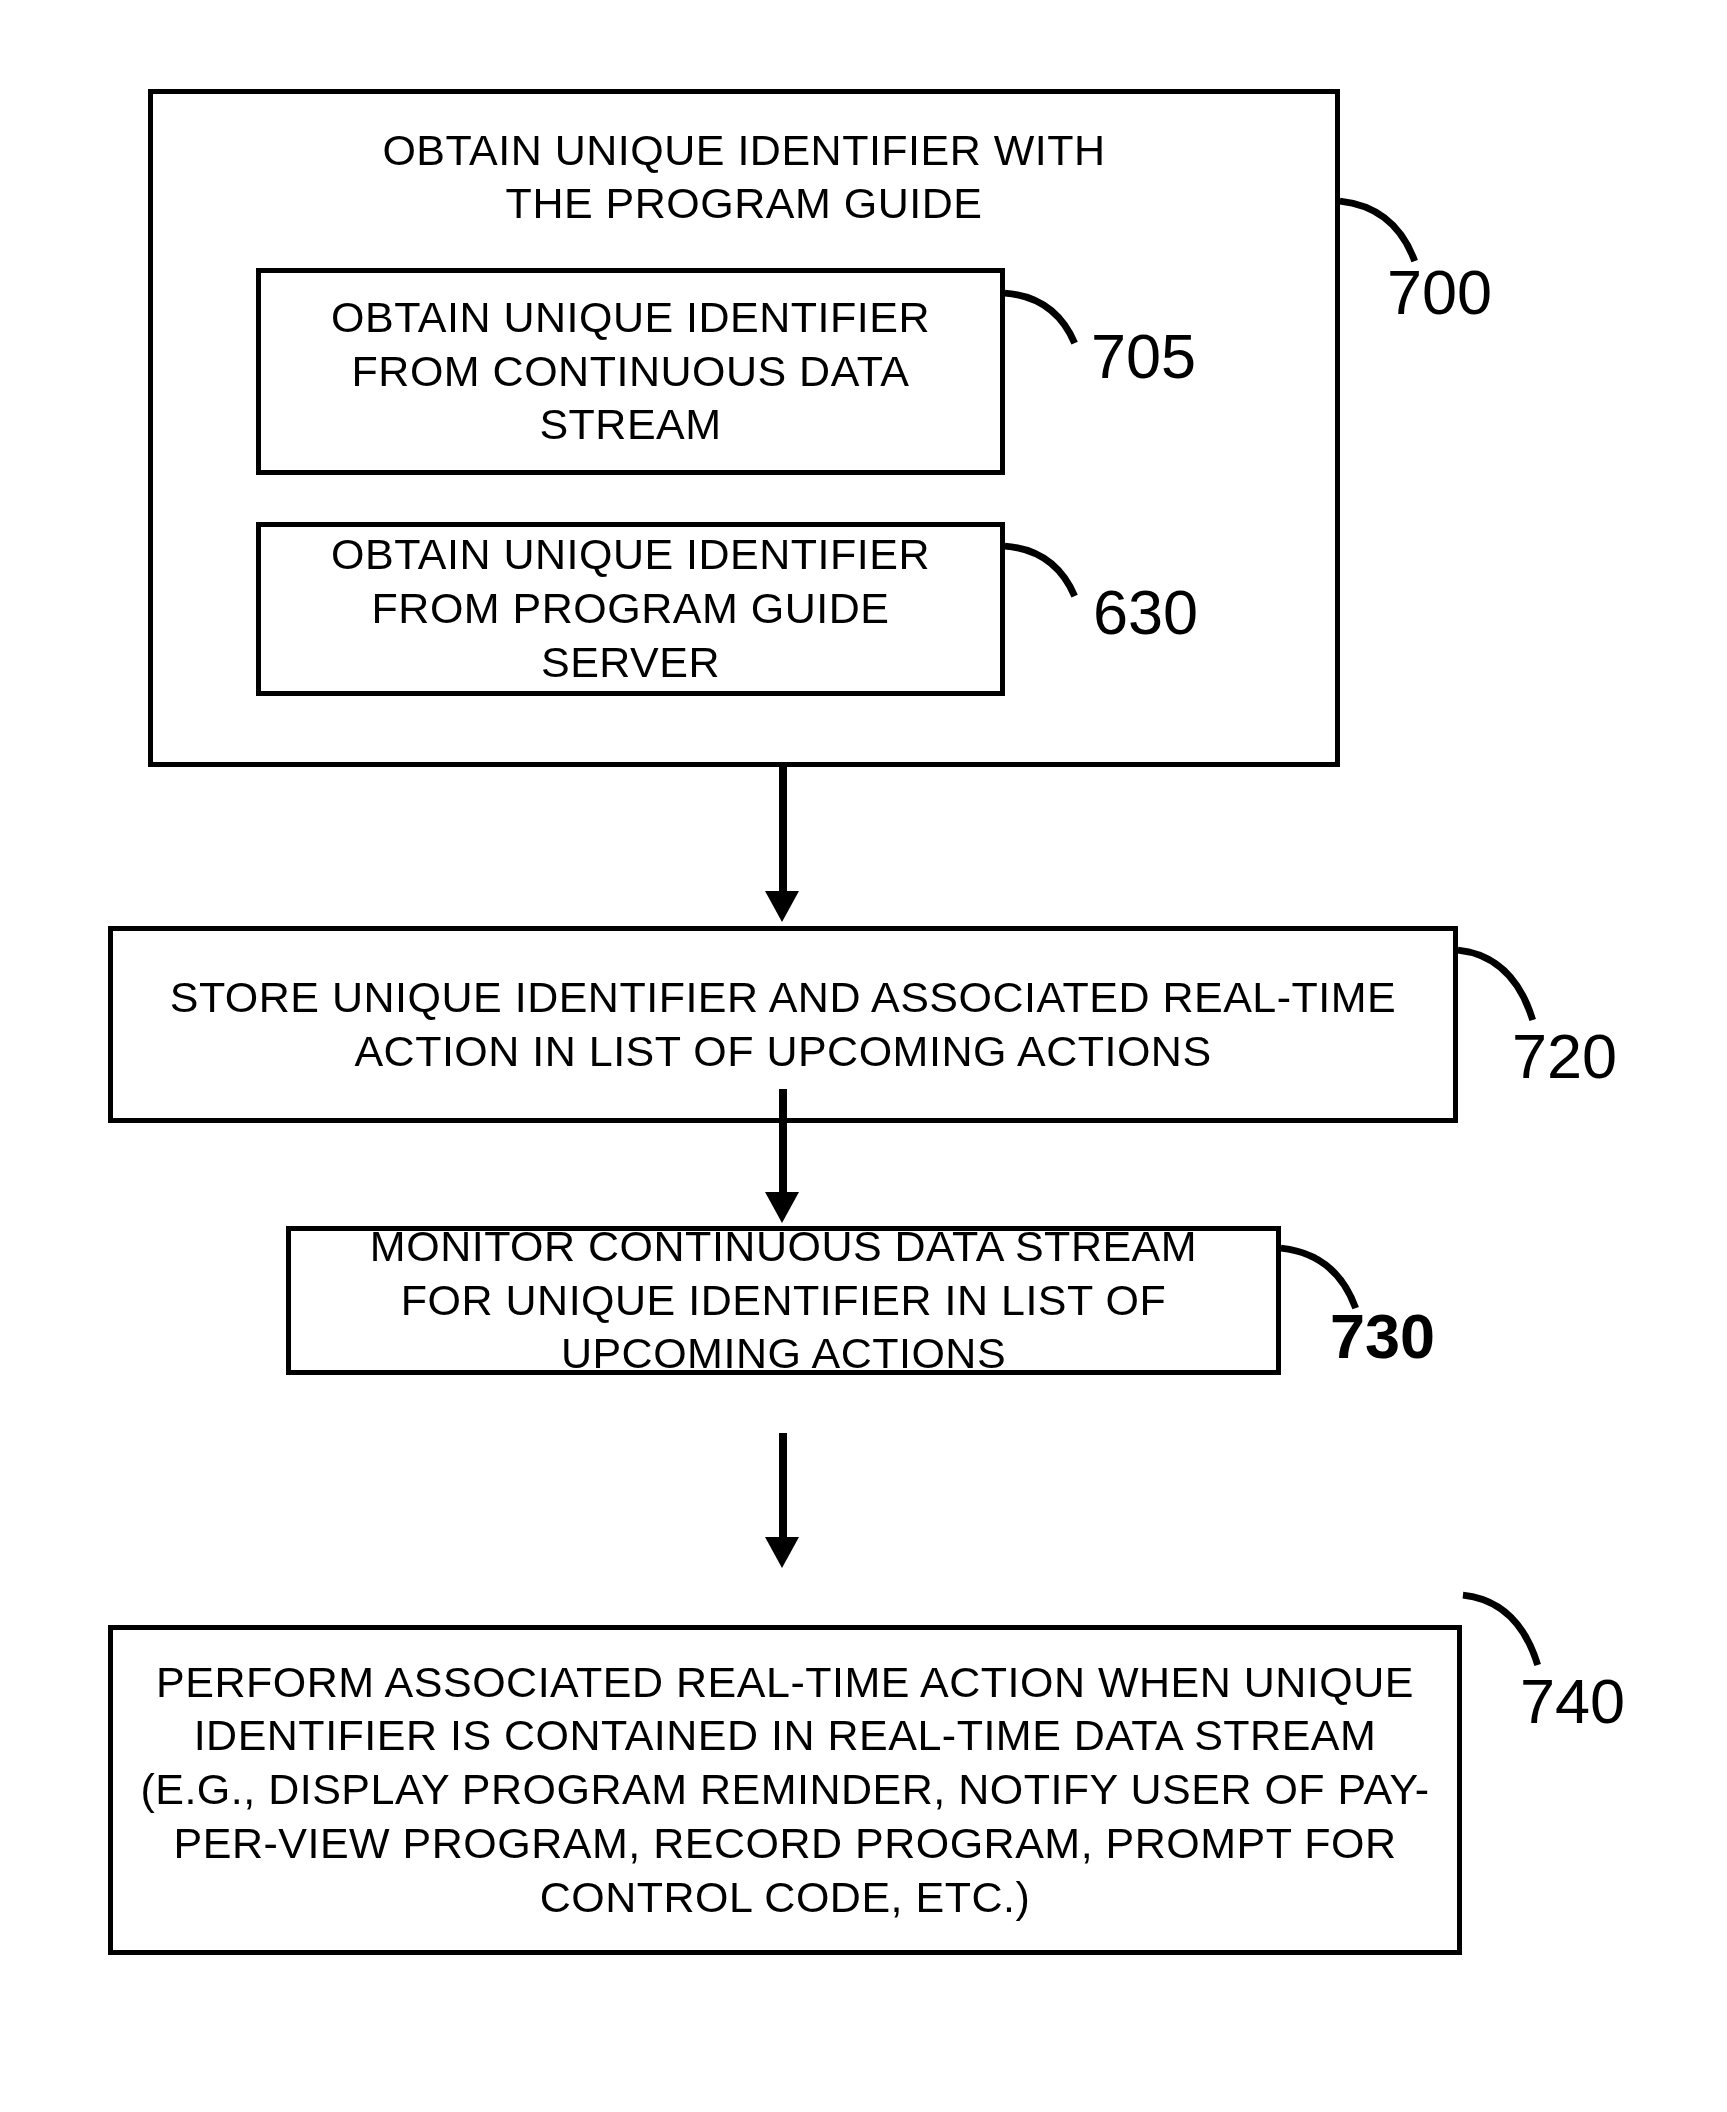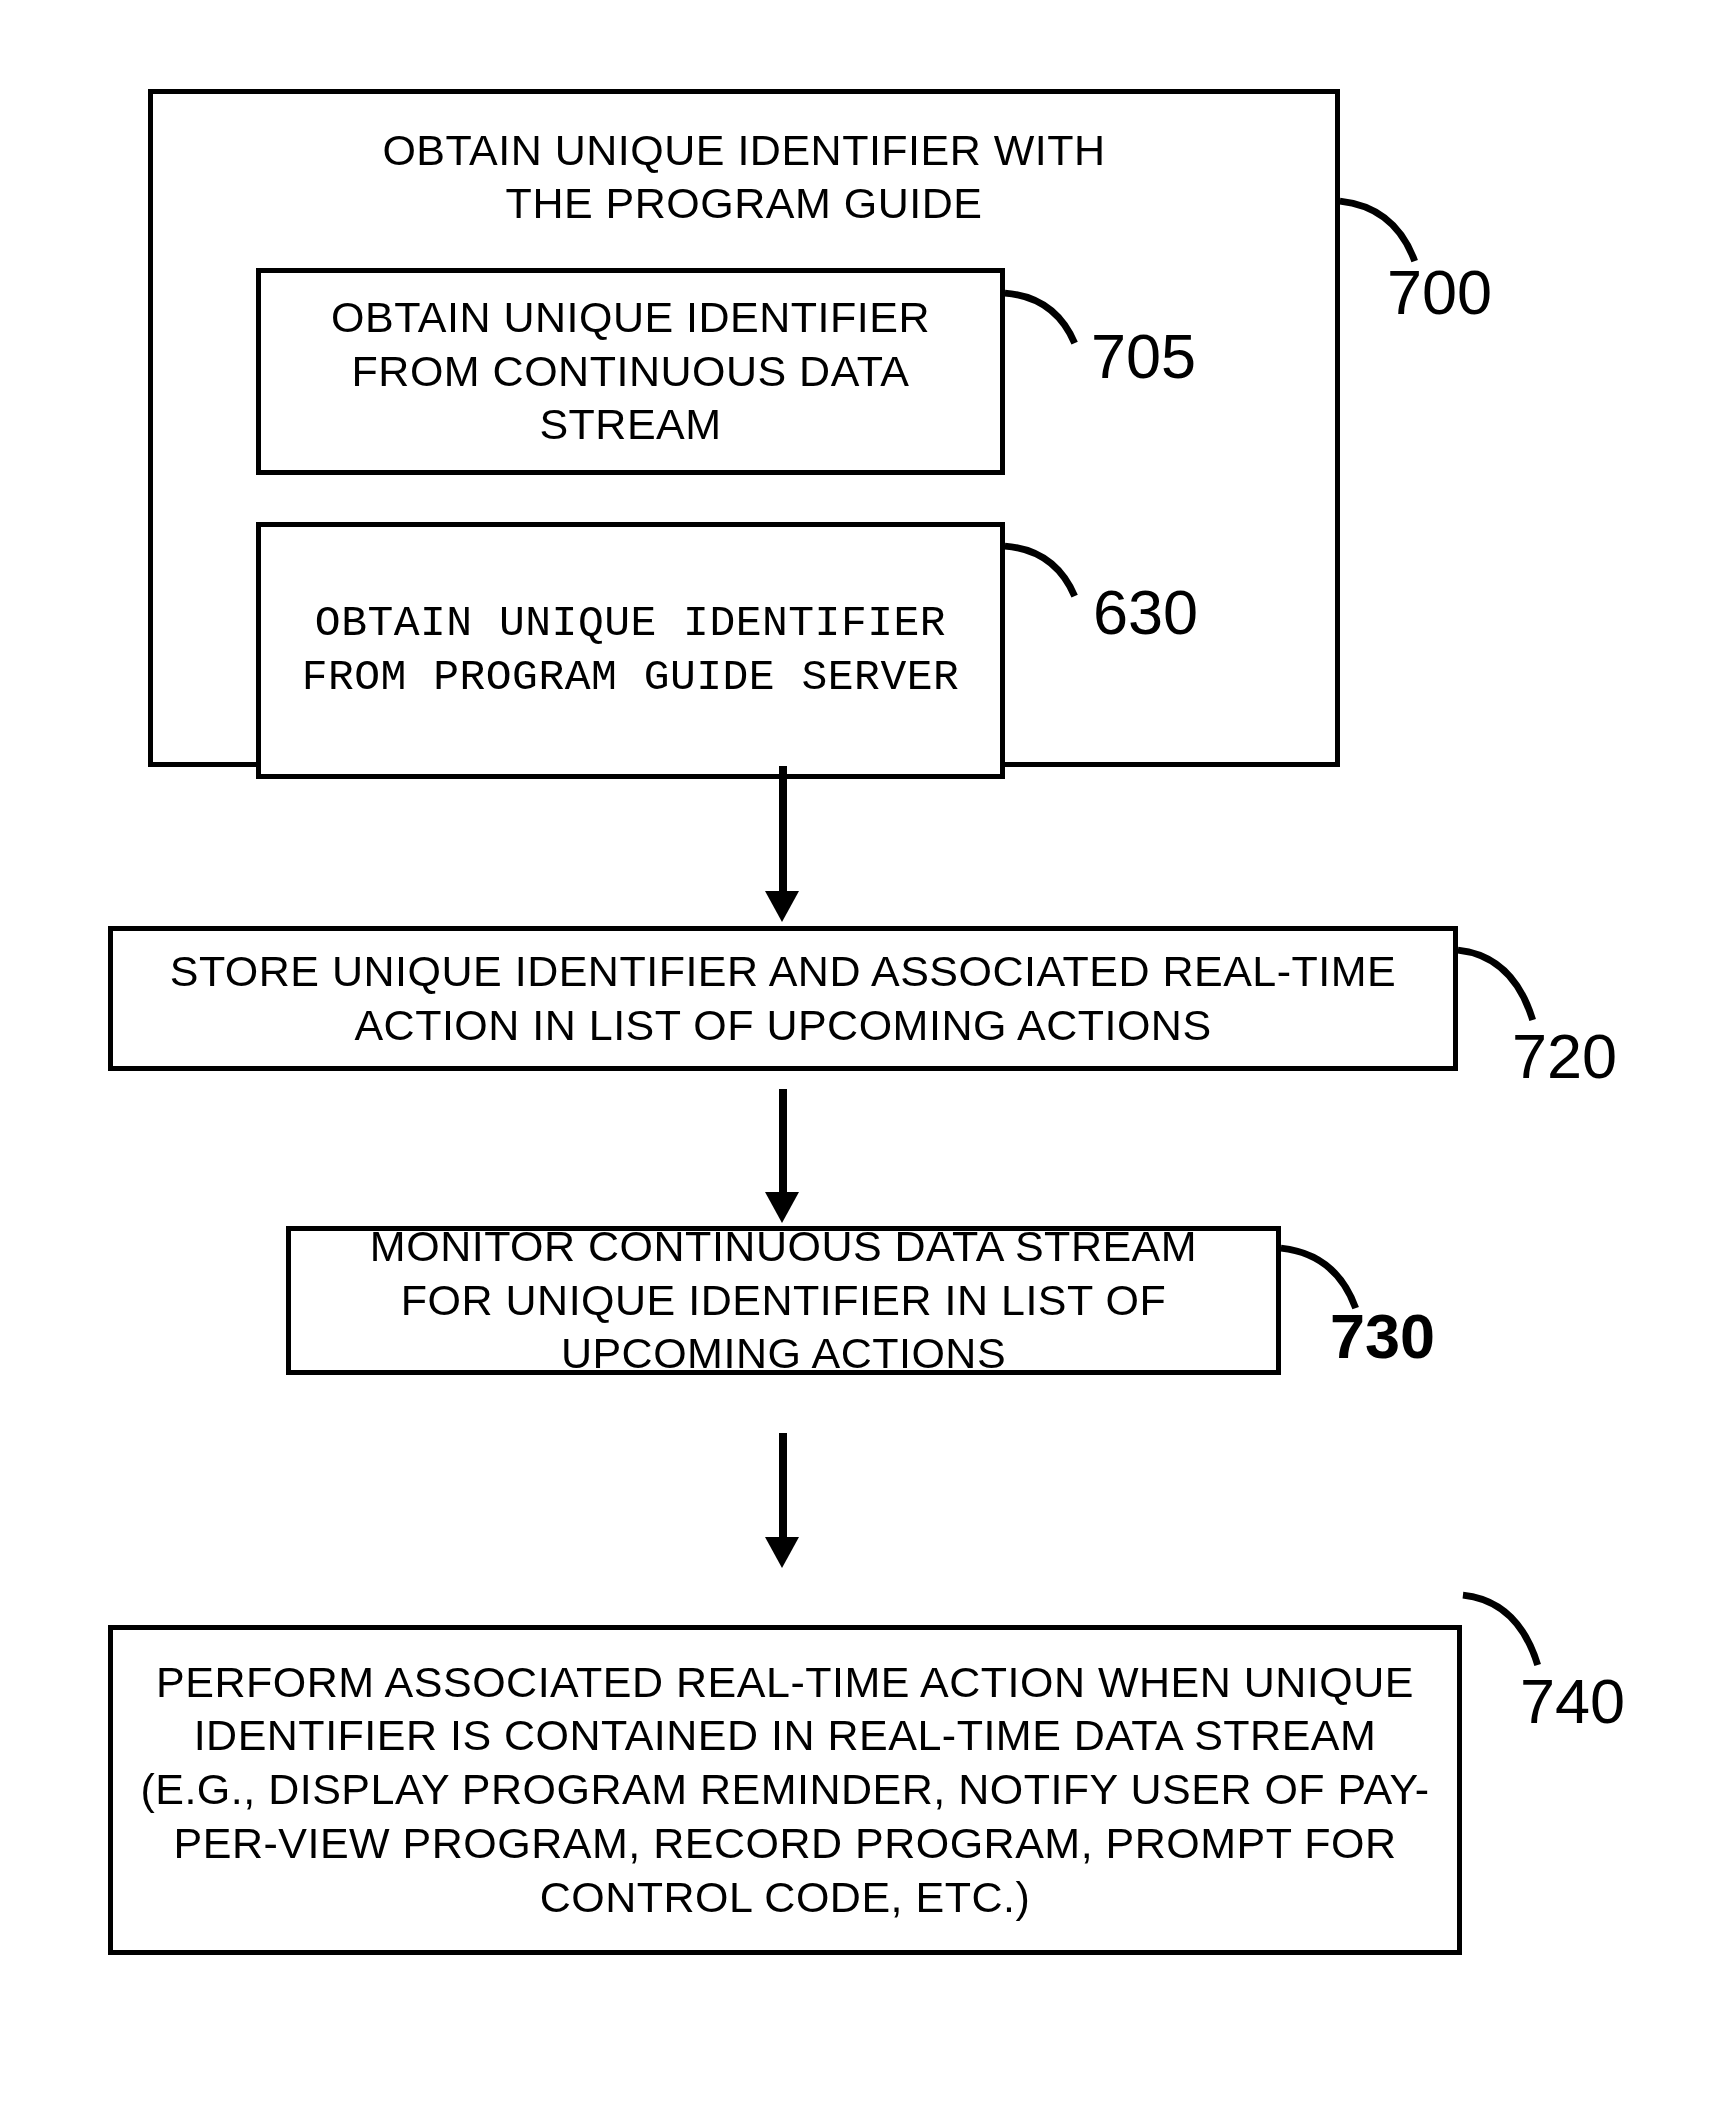--- a/index.html
+++ b/index.html
@@ -53,25 +53,25 @@
 <body>
 
 <div class="box" style="left:148px; top:89px; width:1192px; height:678px; justify-content:flex-start; padding-top:29.6px;">
   <div class="text" style="max-width:739px;">OBTAIN UNIQUE IDENTIFIER WITH THE PROGRAM GUIDE</div>
 </div>
 
 <div class="box" style="left:256px; top:268px; width:749px; height:207px;">
   <div class="text" style="max-width:690px;">OBTAIN UNIQUE IDENTIFIER FROM CONTINUOUS DATA STREAM</div>
 </div>
 
-<div class="box" style="left:256px; top:522px; width:749px; height:257px;font-family:Liberation Mono, monospace;">
+<div class="box" style="left:256px; top:522px; width:749px; height:174px;">
   <div class="text" style="max-width:690px;">OBTAIN UNIQUE IDENTIFIER FROM PROGRAM GUIDE SERVER</div>
 </div>
 
-<div class="box" style="left:108px; top:926px; width:1350px; height:145px;">
+<div class="box" style="left:108px; top:926px; width:1350px; height:197px;">
   <div class="text" style="max-width:1300px;">STORE UNIQUE IDENTIFIER AND ASSOCIATED REAL-TIME ACTION IN LIST OF UPCOMING ACTIONS</div>
 </div>
 
 <div class="box" style="left:286px; top:1226px; width:995px; height:149px;">
   <div class="text" style="max-width:916px;">MONITOR CONTINUOUS DATA STREAM FOR UNIQUE IDENTIFIER IN LIST OF UPCOMING ACTIONS</div>
 </div>
 
 <div class="box" style="left:108px; top:1625px; width:1354px; height:330px;">
   <div class="text" style="max-width:1310px;">PERFORM ASSOCIATED REAL-TIME ACTION WHEN UNIQUE IDENTIFIER IS CONTAINED IN REAL-TIME DATA STREAM (E.G., DISPLAY PROGRAM REMINDER, NOTIFY USER OF PAY-PER-VIEW PROGRAM, RECORD PROGRAM, PROMPT FOR CONTROL CODE, ETC.)</div>
 </div>

